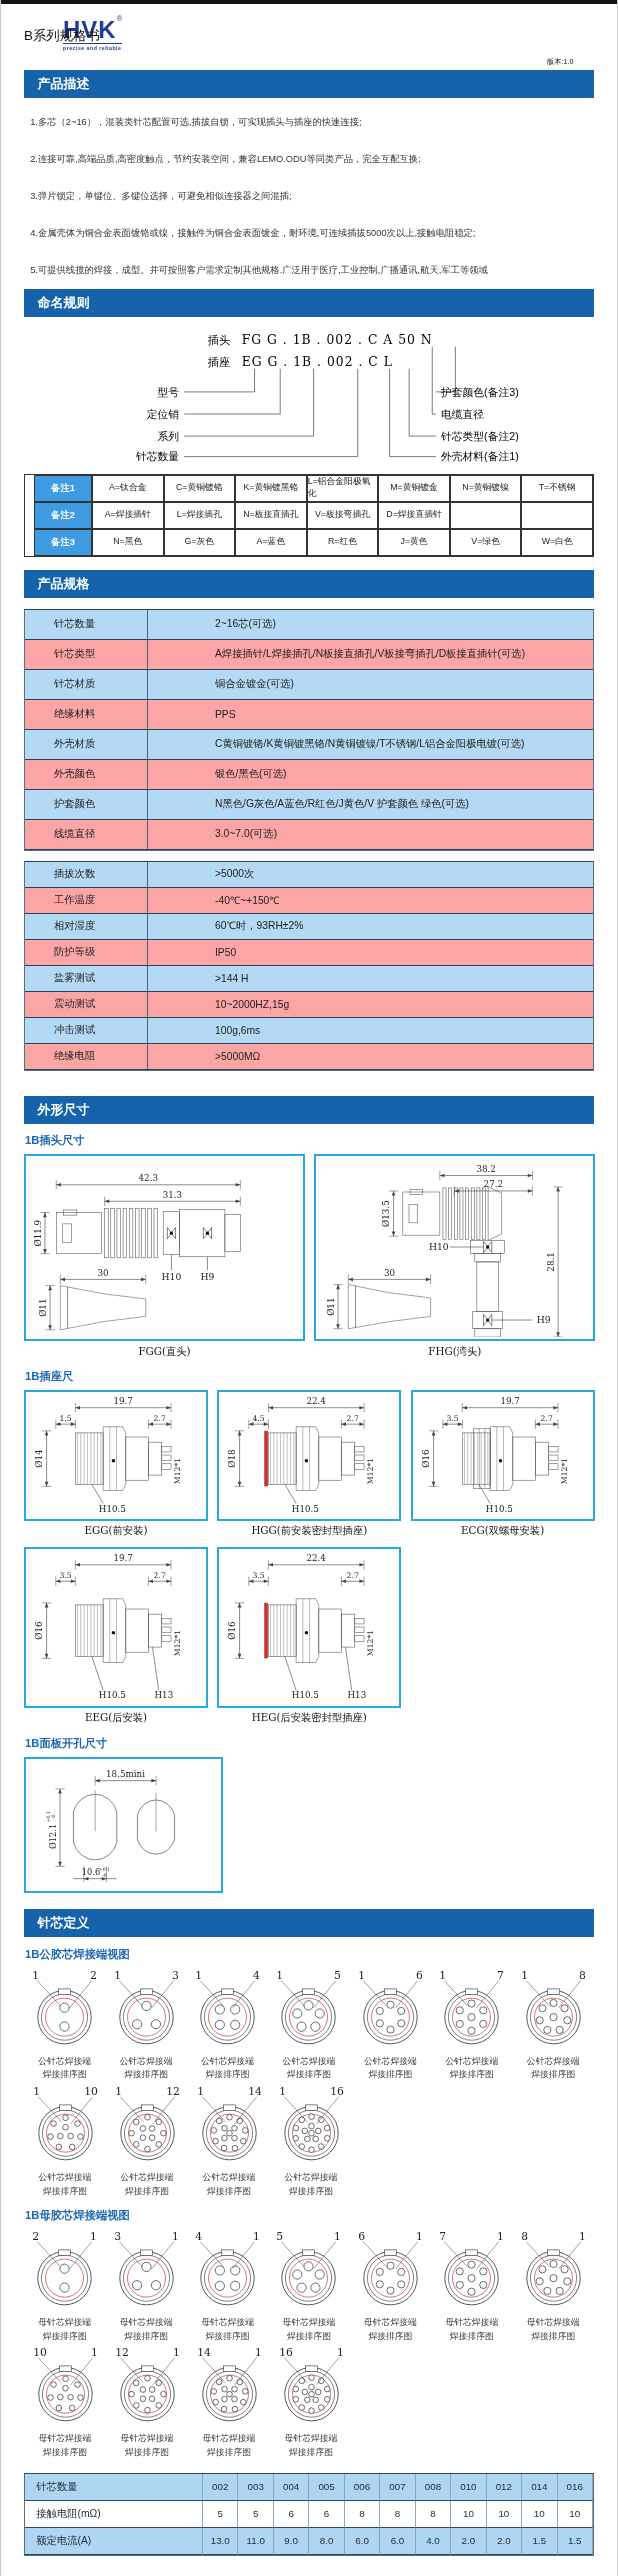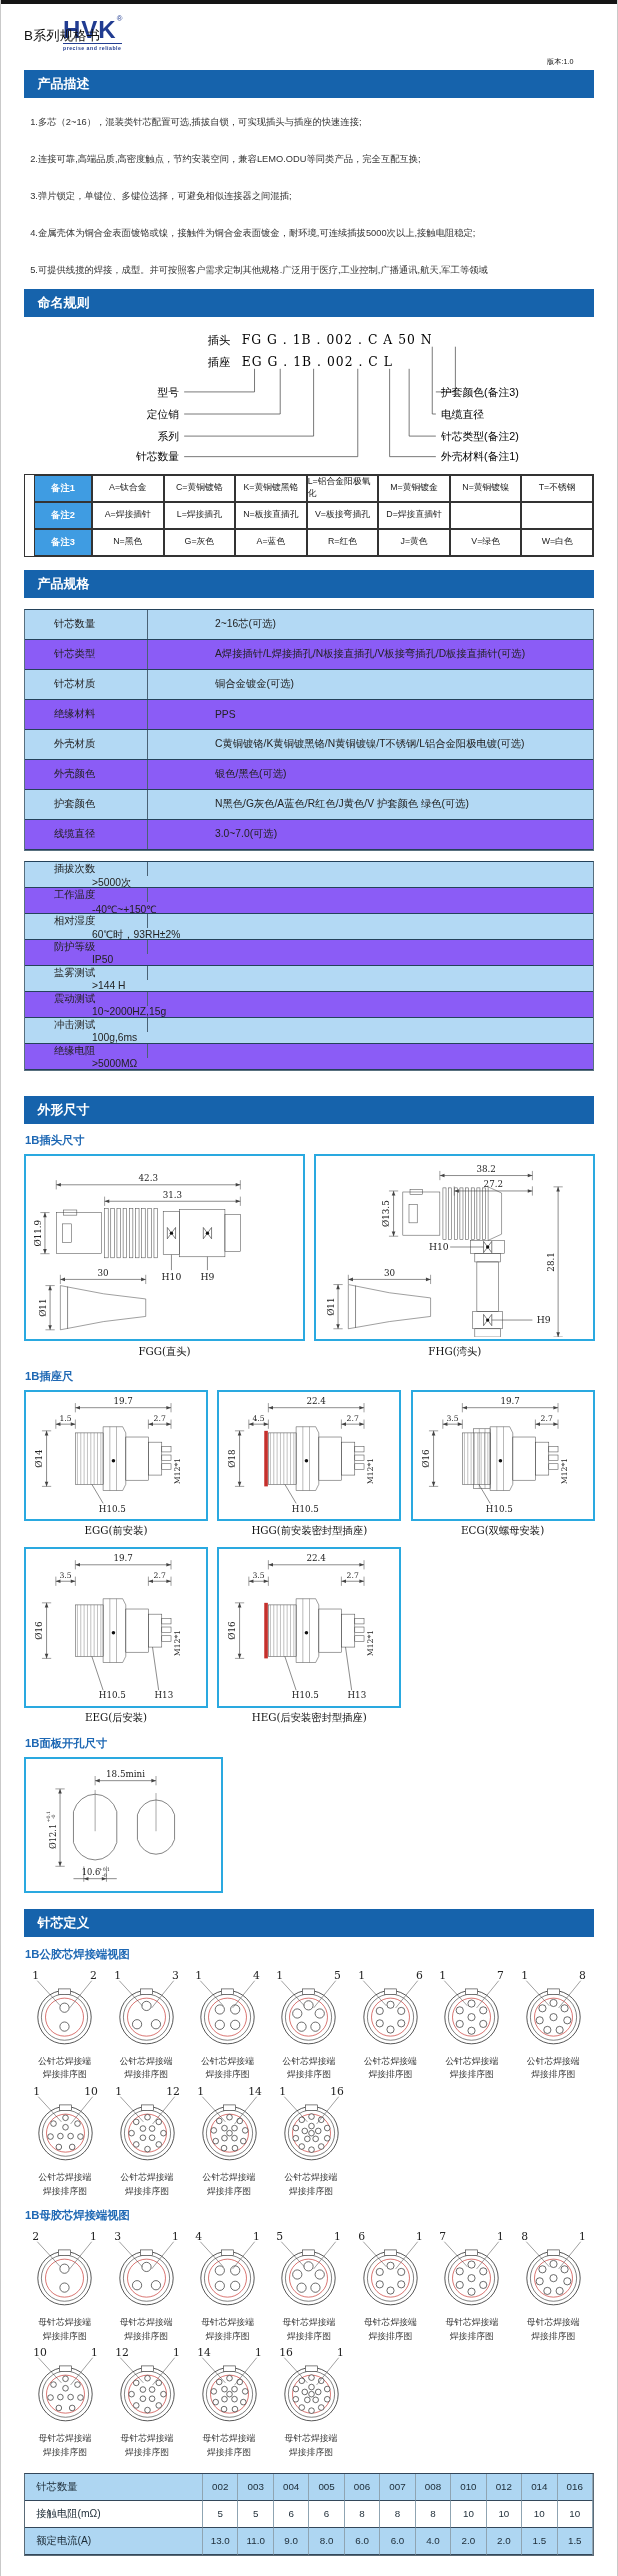--- a/index.html
+++ b/index.html
@@ -30,25 +30,25 @@
   #notes-table{display:grid;grid-template-columns:58px repeat(7,1fr);border:0.5px solid #333;margin-top:2.1px;padding-left:9px;}
   #notes-table .nlabel{background:#3f9ce2;color:#fff;font-weight:bold;font-size:9.3px;
       display:flex;align-items:center;justify-content:center;border:0.5px solid #333;height:25px;}
   #notes-table .ncell{background:#fff;font-size:8.8px;display:flex;align-items:center;
       justify-content:center;border:0.5px solid #333;height:25px;color:#222;}
   
   .kv-table{border:0.5px solid #58707f;border-top:1.5px solid #24425a;margin-top:10.3px;}
   .kv-row{display:flex;border-bottom:1.5px solid #24425a;}
   .kv-row:last-child{border-bottom:1px solid #24425a;}
   .kv-row.blue{background:#b3d9f4;}
-  .kv-row.white{background:#8b5cf6;}
+  .kv-row.white{background:#fca5a5;}
   .kv-label{width:123px;padding-left:29px;display:flex;align-items:center;font-size:10.3px;
             color:#222;border-right:1px solid #4a6275;box-sizing:border-box;}
   .kv-value{flex:1;padding-left:67px;display:flex;align-items:center;font-size:10.3px;color:#222;}
-  .spec-h{height:29px;} .perf-h{height:25px;flex-direction:column;}
+  .spec-h{height:29px;} .perf-h{height:25px;}
   
   .sub-label{color:#1e68b4;font-size:11.3px;font-weight:bold;margin:9.3px 0 6.2px 1px;}
   .panel-row{display:flex;gap:9.3px;align-items:flex-start;}
   .panel{border:2.1px solid #2aa9e0;background:#fff;box-sizing:border-box;}
   .panel-col{display:flex;flex-direction:column;align-items:center;}
   .panel-cap{font-family:"DejaVu Serif","Liberation Serif",serif;font-size:10.3px;color:#111;
              margin:3.1px 0 1px 0;text-align:center;}
   
   .pin-row{display:flex;margin:2.1px 0 1px 0;}
   .pin-cell{width:82px;display:flex;flex-direction:column;align-items:center;}

